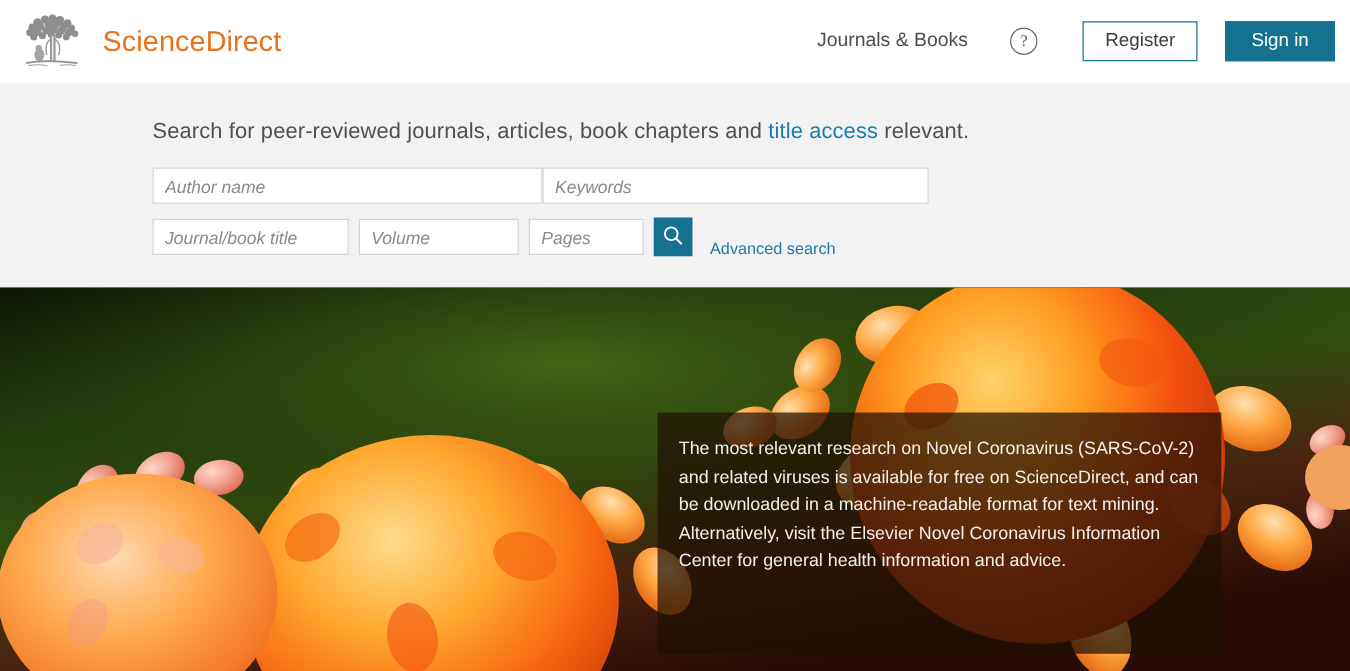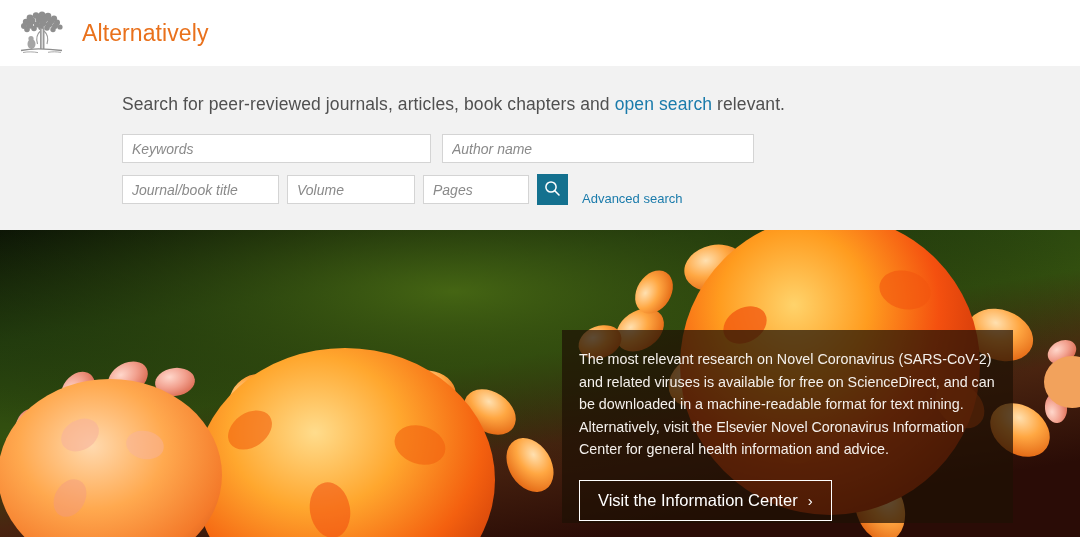--- a/index.html
+++ b/index.html
@@ -137,21 +137,21 @@
   .sd-input::placeholder {
     color: #8a8a8a;
     font-style: italic;
     opacity: 1;
   }
   .w-keywords { width: 309px; margin-right: 11px; }
   .w-author   { width: 312px; }
   .w-journal  { width: 157px; margin-right: 8px; }
   .w-volume   { width: 128px; margin-right: 8px; }
   .w-issue    { width: 154px; margin-right: 8px; }
-  .w-pages    { width: 106px; margin-right: 8px; }
+  .w-pages    { width: 92px; margin-right: 8px; }
 
   .btn-search {
     width: 31px;
     height: 31px;
     background: #14718f;
     border: none;
     display: flex;
     align-items: center;
     justify-content: center;
     cursor: pointer;
@@ -179,21 +179,21 @@
     position: absolute;
     top: 0; left: 0;
     width: 1080px;
     height: 307px;
     display: block;
   }
 
   
   .info-card {
     position: absolute;
-    left: 562px;
+    left: 526px;
     top: 100px;
     width: 451px;
     height: 193px;
     background: rgba(30, 16, 4, 0.72);
     box-sizing: border-box;
     padding: 18px 17px 4px 17px;
   }
   .info-text {
     color: #f4f0ec;
     font-size: 14.3px;
@@ -259,34 +259,40 @@
         <path d="M24.5 22 C21 25, 20 30, 21.5 35" stroke="#9a9a9a" stroke-width="1.1" fill="none"></path>
         <path d="M28 22 C31.5 25, 32.5 30, 31 35" stroke="#9a9a9a" stroke-width="1.1" fill="none"></path>
         <path d="M26.2 20 L26.2 40" stroke="#ffffff" stroke-width="0.9"></path>
         <ellipse cx="15.5" cy="35" rx="4" ry="5" fill="#a5a5a5"></ellipse>
         <ellipse cx="15" cy="29.5" rx="2.6" ry="2.6" fill="#a5a5a5"></ellipse>
         <path d="M5 41.5 C14 39.5, 30 39.5, 46 41.5" stroke="#8e8e8e" stroke-width="1.3" fill="none"></path>
         <path d="M7 43.5 C12 42.5, 18 42.8, 22 43.6" stroke="#9e9e9e" stroke-width="0.9" fill="none"></path>
         <path d="M32 43.3 C36 42.6, 41 42.7, 45 43.4" stroke="#9e9e9e" stroke-width="0.9" fill="none"></path>
       </svg>
     </span>
-    <span class="wordmark">Alternatively</span>
-  </div>
-
+    <span class="wordmark">ScienceDirect</span>
+  </div>
+
+  <div class="header-right">
+    <span class="nav-link">Journals &amp; Books</span>
+    <span class="help-icon">?</span>
+    <button class="btn-register">Register</button>
+    <button class="btn-signin">Sign in</button>
+  </div>
 </div>
 
 <div class="search-panel">
 
   <div class="search-tagline">
-    <span>Search for peer-reviewed journals, articles, book chapters and </span><span class="oa-link">open search</span><span> relevant.</span>
+    <span>Search for peer-reviewed journals, articles, book chapters and </span><span class="oa-link">title access</span><span> relevant.</span>
   </div>
 
   <div class="search-row">
+    <input class="sd-input w-author" type="text" placeholder="Author name" style="">
     <input class="sd-input w-keywords" type="text" placeholder="Keywords" style="">
-    <input class="sd-input w-author" type="text" placeholder="Author name" style="">
   </div>
 
   <div class="search-row">
     <input class="sd-input w-journal" type="text" placeholder="Journal/book title" style="">
     <input class="sd-input w-volume" type="text" placeholder="Volume" style="">
     <input class="sd-input w-pages" type="text" placeholder="Pages" style="">
     <button class="btn-search">
       <span>
         <svg width="17" height="17" viewBox="0 0 17 17" xmlns="http://www.w3.org/2000/svg">
           <circle cx="7" cy="7" r="5.1" stroke="#ffffff" stroke-width="1.5" fill="none"></circle>
@@ -395,18 +401,14 @@
 
     <g>
       <ellipse cx="1062" cy="122" rx="15" ry="11" fill="url(#spikePink)" transform="rotate(-28 1062 122)"></ellipse>
       <ellipse cx="1056" cy="178" rx="15" ry="11" fill="url(#spikePink)" transform="rotate(-96 1056 178)"></ellipse>
       <ellipse cx="1072" cy="152" rx="28" ry="26" fill="#f2a25c"></ellipse>
     </g>
   </svg>
 
   <div class="info-card">
     <p class="info-text">The most relevant research on Novel Coronavirus (SARS-CoV-2) and related viruses is available for free on ScienceDirect, and can be downloaded in a machine-readable format for text mining. Alternatively, visit the Elsevier Novel Coronavirus Information Center for general health information and advice.</p>
-    <button class="btn-info-center">
-      <span>Visit the Information Center</span>
-      <span class="chev">›</span>
-    </button>
   </div>
 </div>
 
 </body></html>

